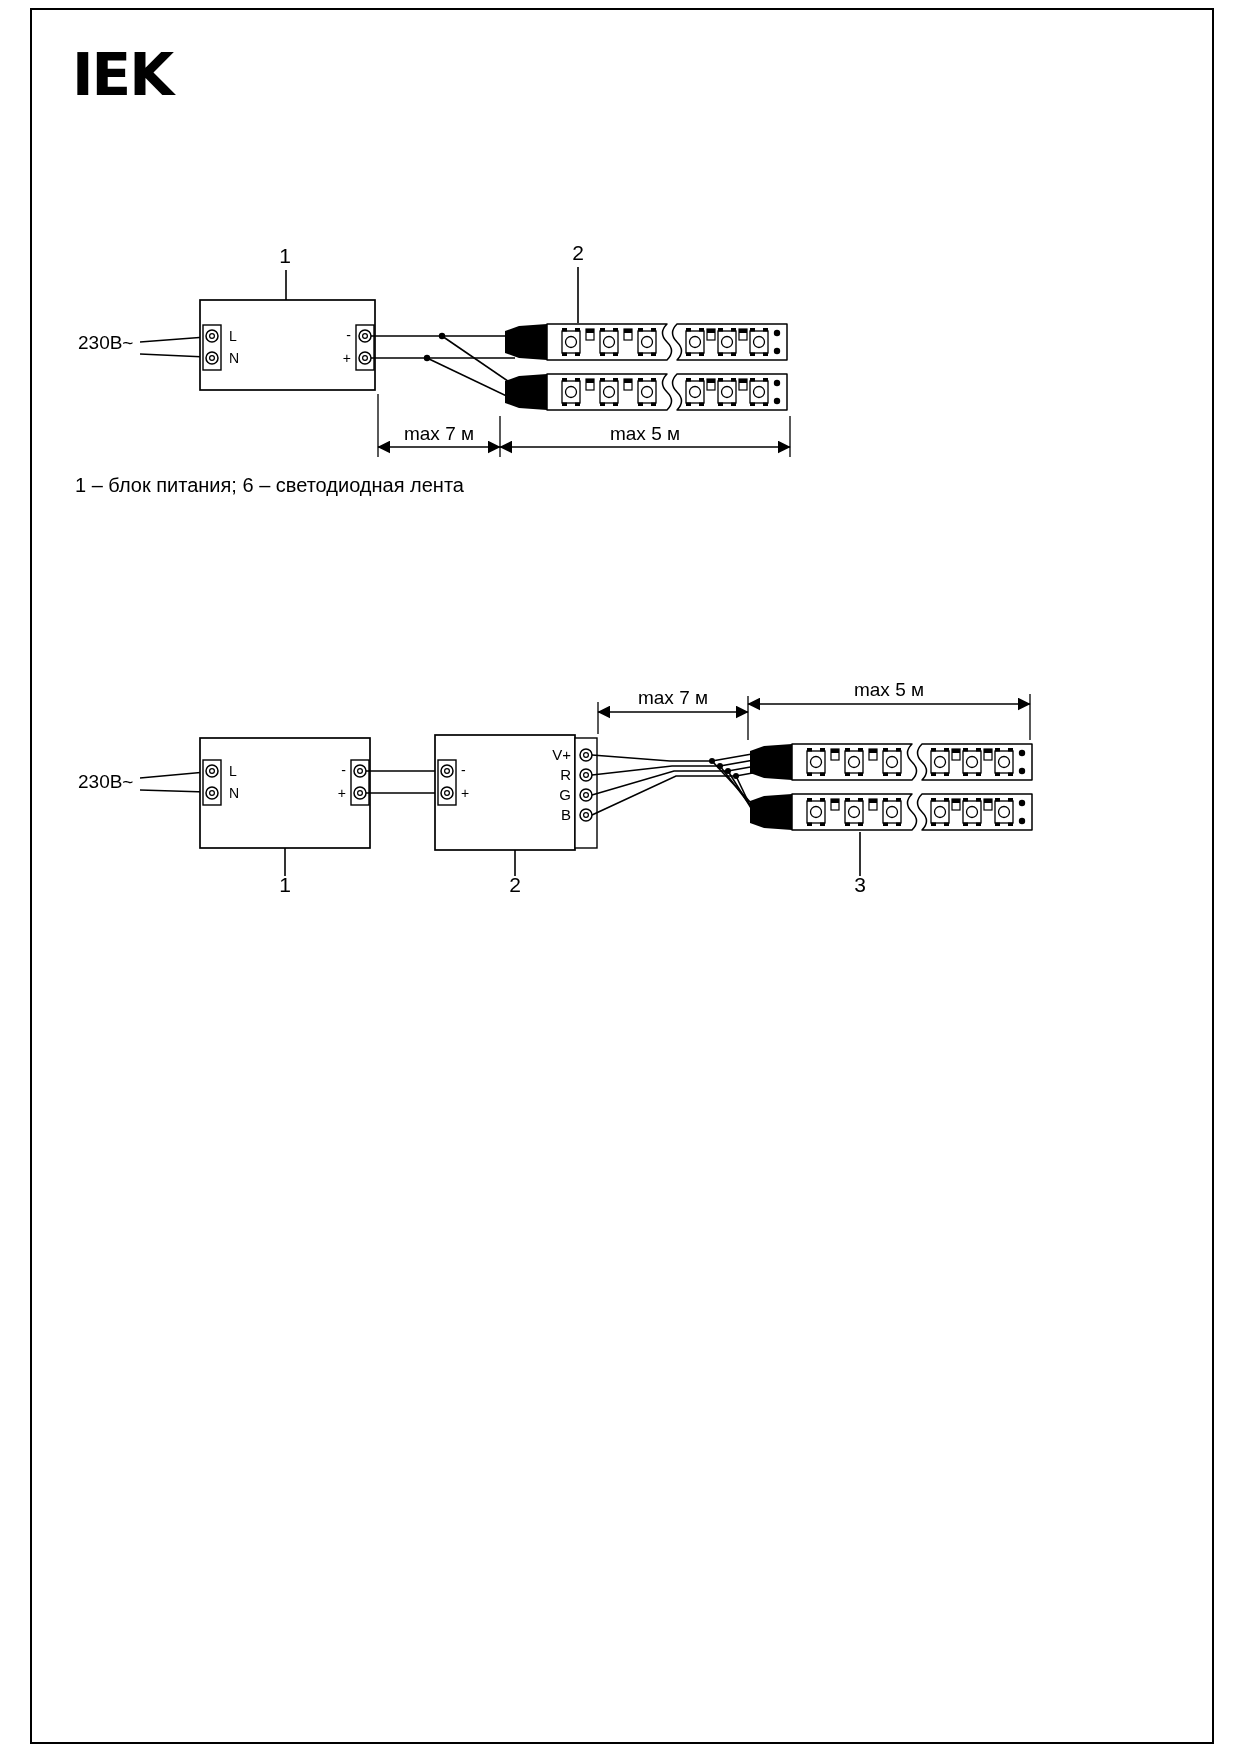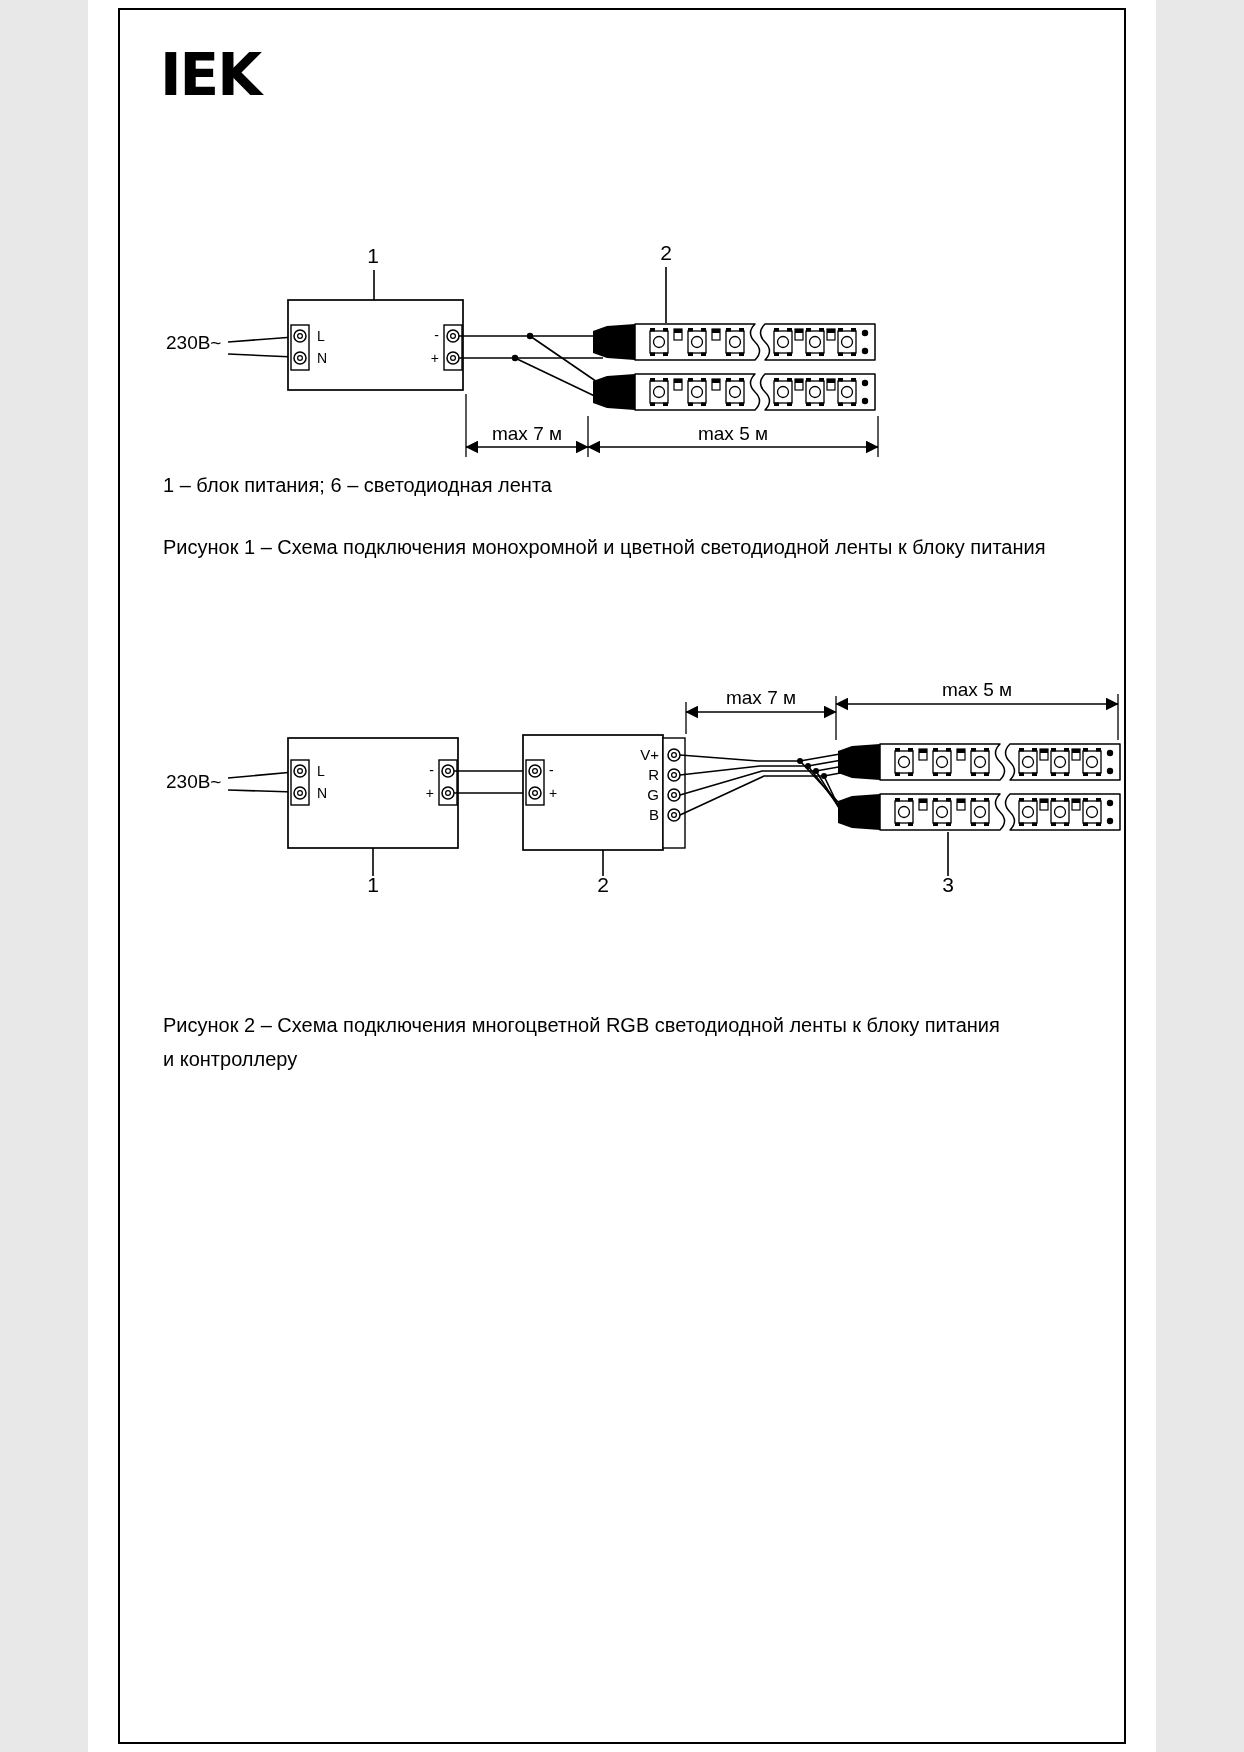--- a/index.html
+++ b/index.html
@@ -1,16 +1,16 @@
 <!DOCTYPE html>
 <html><head>
 <meta charset="utf-8">
 <style>
   html,body{margin:0;padding:0;background:#e8e8e8;}
-  .page{position:relative;width:1068px;height:1752px;background:#fff;
+  .page{position:relative;width:1244px;height:1752px;background:#fff;
         font-family:"Liberation Sans",sans-serif;color:#000;overflow:hidden;margin:0 auto;}
   .frame{position:absolute;left:30px;top:8px;right:30px;bottom:8px;border:2px solid #000;}
   .logo{position:absolute;left:72px;top:46px;font-family:"DejaVu Sans",sans-serif;
         font-weight:800;font-size:58px;letter-spacing:-2px;line-height:1;color:#000;}
   .caption{position:absolute;font-size:20px;color:#000;white-space:nowrap;}
   .title-two-line{position:absolute;font-size:20px;color:#000;line-height:34px;}
   svg{position:absolute;overflow:visible;}
   svg text{font-family:"Liberation Sans",sans-serif;fill:#000;}
   .w{stroke:#000;stroke-width:1.6;fill:none;}
   .box{fill:#fff;stroke:#000;stroke-width:1.7;}
@@ -125,21 +125,20 @@
       <line x1="440" y1="186" x2="440" y2="227" class="dim"></line>
       <line x1="730" y1="186" x2="730" y2="227" class="dim"></line>
       <line x1="318" y1="217" x2="440" y2="217" class="dim" marker-start="url(#arrow)" marker-end="url(#arrow)"></line>
       <line x1="440" y1="217" x2="730" y2="217" class="dim" marker-start="url(#arrow)" marker-end="url(#arrow)"></line>
       <text x="379" y="210" text-anchor="middle" class="dimtxt">max 7 м</text>
       <text x="585" y="210" text-anchor="middle" class="dimtxt">max 5 м</text>
     </g>
   </svg>
 
   <div class="caption" style="left:75px;top:474px">1 – блок питания; 6 – светодиодная лента</div>
-  <div class="caption" style="left:75px;top:536px">Рисунок 1 – Схема подключения монохромной и цветной светодиодной ленты к блоку питания</div>
 
   <svg viewBox="0 0 1020 235" width="1020" height="235" style="left:60px;top:670px">
 
     <g>
       <line x1="538" y1="32" x2="538" y2="64" class="dim"></line>
       <line x1="688" y1="26" x2="688" y2="70" class="dim"></line>
       <line x1="970" y1="24" x2="970" y2="70" class="dim"></line>
       <line x1="538" y1="42" x2="688" y2="42" class="dim" marker-start="url(#arrow)" marker-end="url(#arrow)"></line>
       <line x1="688" y1="34" x2="970" y2="34" class="dim" marker-start="url(#arrow)" marker-end="url(#arrow)"></line>
       <text x="613" y="34" text-anchor="middle" class="dimtxt">max 7 м</text>
@@ -218,18 +217,14 @@
     <g>
       <line x1="455" y1="206" x2="455" y2="180" class="w"></line>
       <text x="455" y="222" text-anchor="middle" class="num">2</text>
     </g>
     <g>
       <line x1="800" y1="206" x2="800" y2="162" class="w"></line>
       <text x="800" y="222" text-anchor="middle" class="num">3</text>
     </g>
   </svg>
 
-  <div class="title-two-line" style="left:75px;top:1008px">
-    <div>Рисунок 2 – Схема подключения многоцветной RGB светодиодной ленты к блоку питания</div>
-    <div>и контроллеру</div>
-  </div>
 
 </div>
 
 </body></html>

